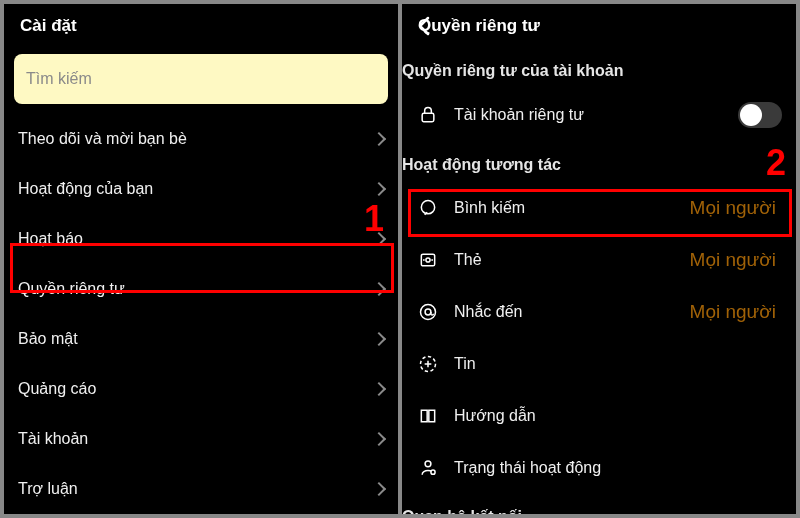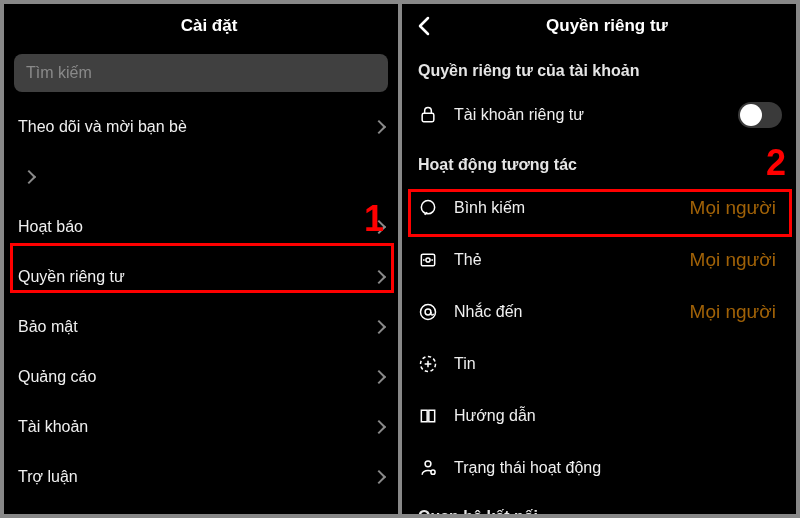--- a/index.html
+++ b/index.html
@@ -15,21 +15,20 @@
     .panel {
       background: #000;
       flex: 1;
       position: relative;
       overflow: hidden;
       color: #fff;
     }
     .header {
       display: flex;
       align-items: center;
-      justify-content: center;
       height: 44px;
       position: relative;
       padding-left: 16px;
     }
     .header-title {
       font-size: 17px;
       font-weight: 600;
       color: #fff;
     }
     .back-chevron {
@@ -38,33 +37,33 @@
       top: 50%;
       transform: translateY(-50%);
       width: 24px;
       height: 24px;
       display: flex;
       align-items: center;
       justify-content: center;
     }
     .search-bar {
       margin: 6px 10px 10px 10px;
-      background: #404040;
+      background: #fef9c3;
       border-radius: 8px;
-      height: 38px;
+      height: 50px;
       display: flex;
       align-items: center;
       padding: 0 12px;
     }
     .search-text {
       color: #8a8a8a;
       font-size: 16px;
     }
     .section-header {
-      padding: 14px 14px 8px 16px;
+      padding: 14px 14px 8px 0;
       font-size: 16px;
       color: #e5e5e5;
       font-weight: 600;
     }
     .row {
       display: flex;
       align-items: center;
       padding: 14px 14px;
       min-height: 50px;
     }
@@ -141,20 +140,21 @@
 
   <div class="search-bar">
     <span class="search-text">Tìm kiếm</span>
   </div>
 
   <div class="row">
     <span class="row-label">Theo dõi và mời bạn bè</span>
     <span class="chevron-right"></span>
   </div>
   <div class="row">
+    <span class="row-label">Hoạt động của bạn</span>
     <span class="chevron-right"></span>
   </div>
   <div class="row">
     <span class="row-label">Hoạt báo</span>
     <span class="chevron-right"></span>
   </div>
   <div class="row" style="position:relative;">
     <span class="row-label">Quyền riêng tư</span>
     <span class="chevron-right"></span>
   </div>

